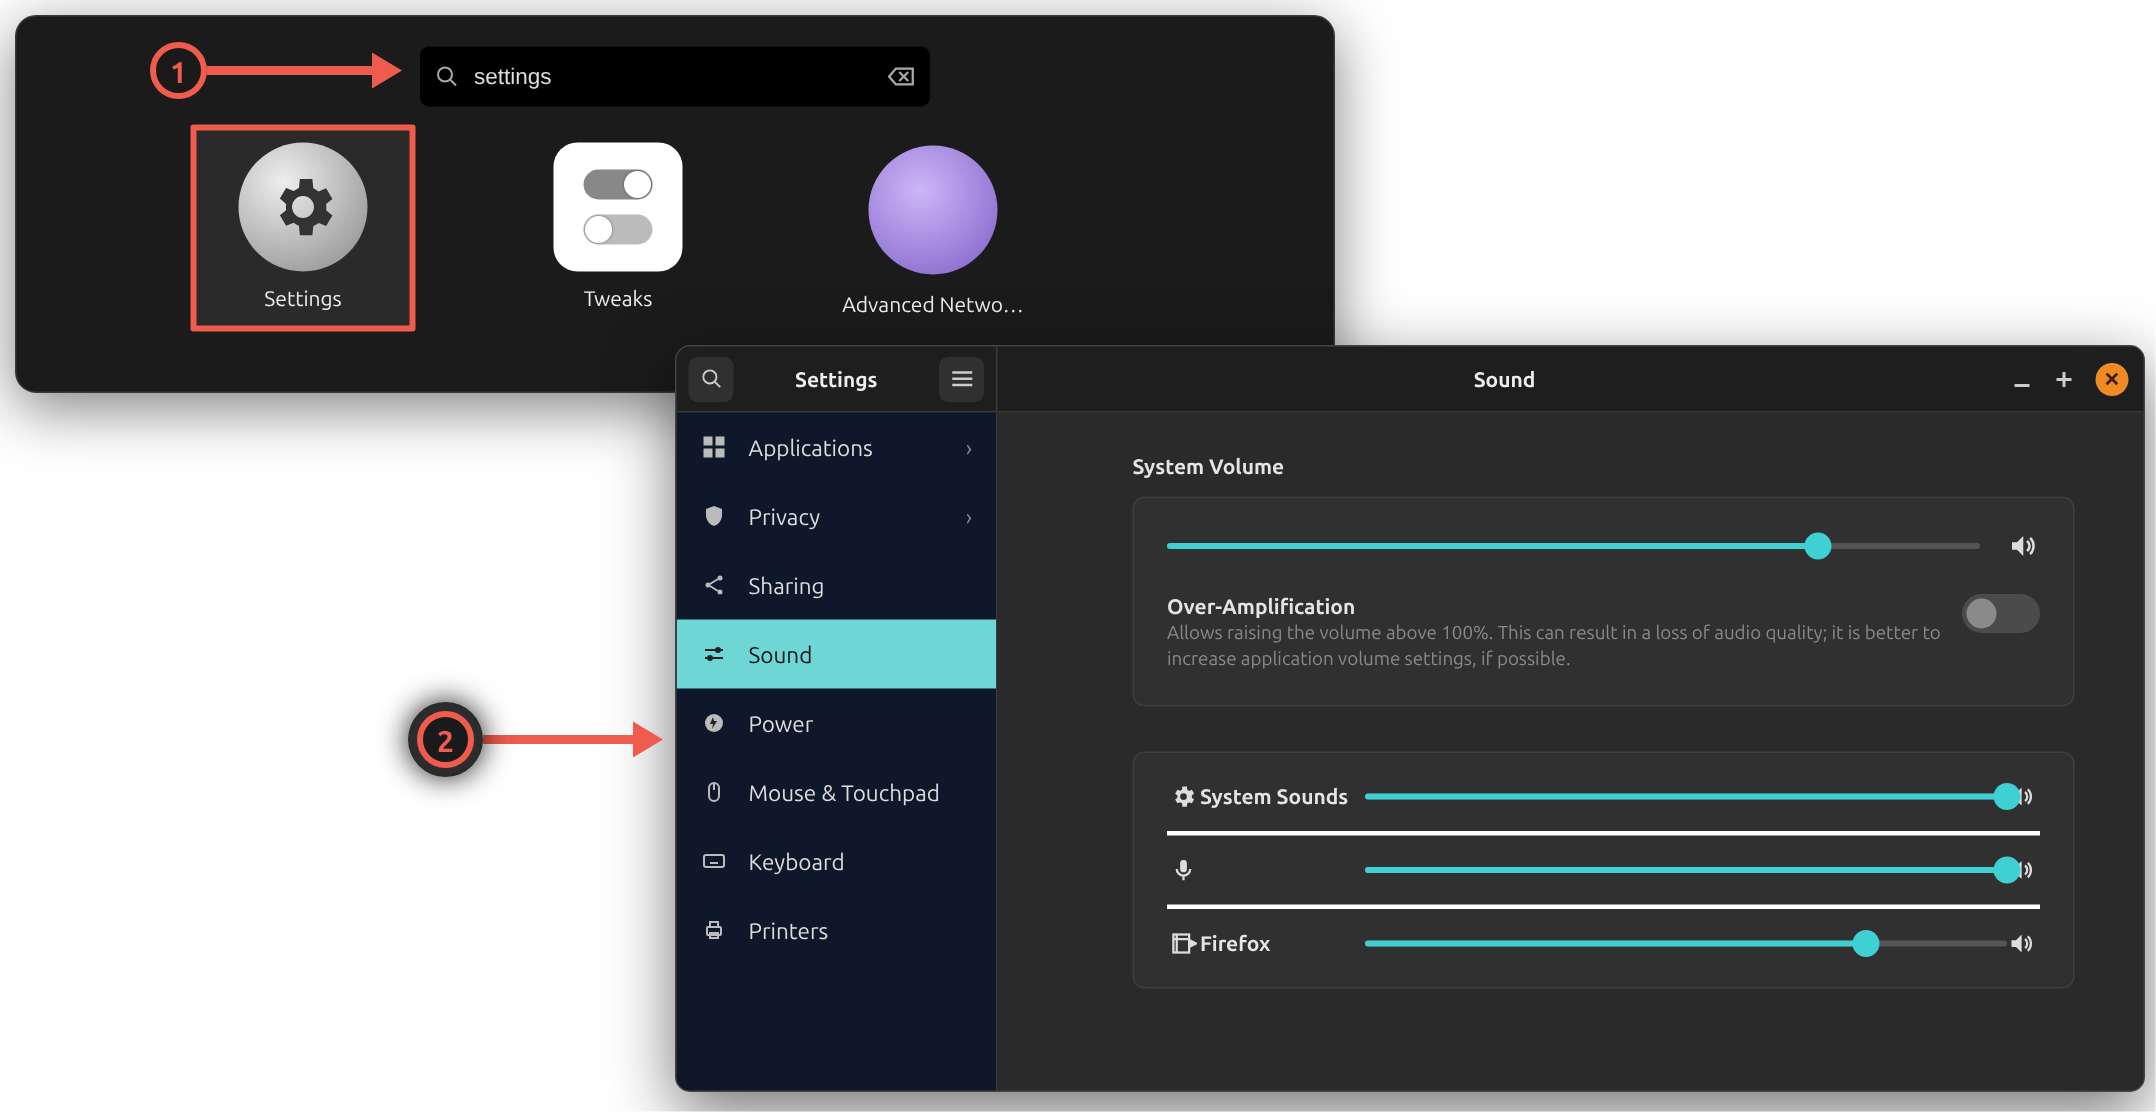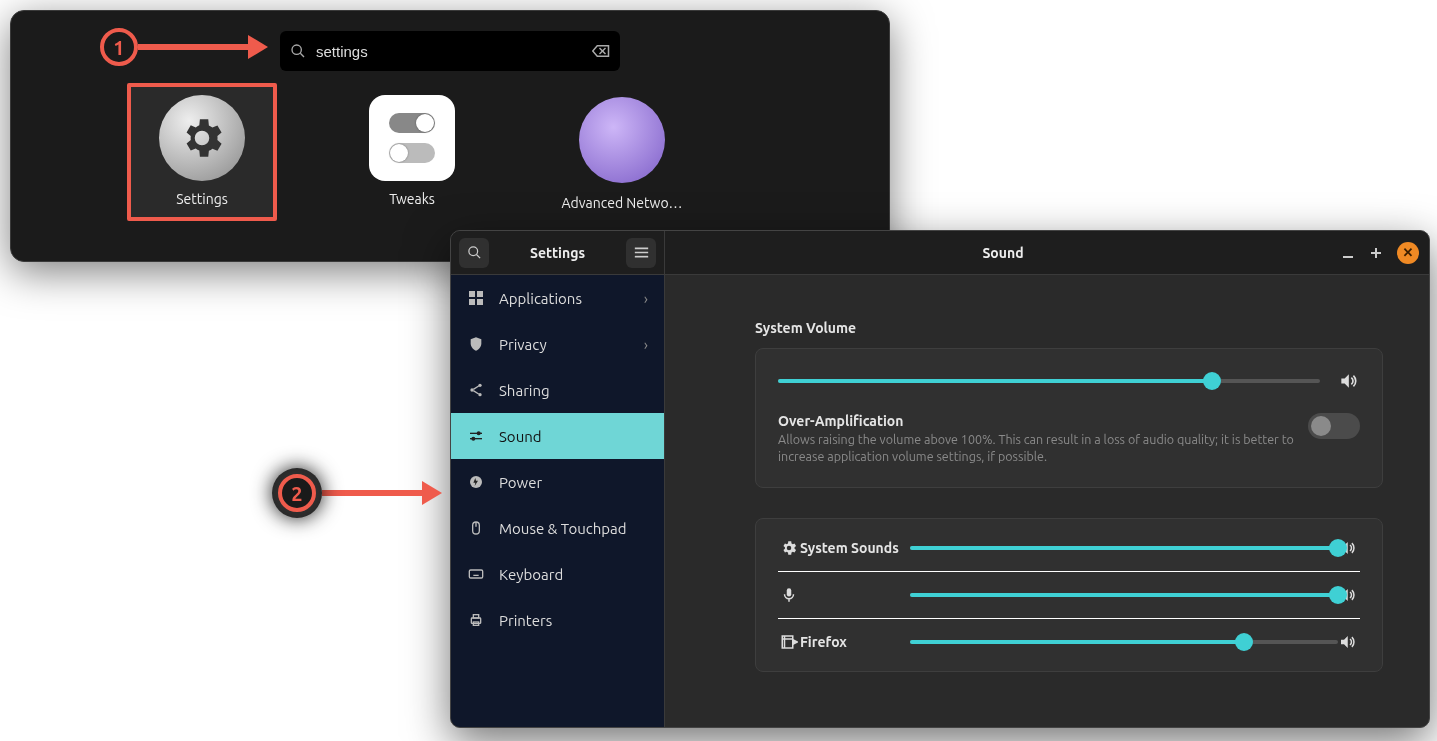--- a/index.html
+++ b/index.html
@@ -158,21 +158,21 @@
     border-bottom: 0;
   }
   .side-item.active { background:#6fd6d6; color:#111; }
   .side-item .chev { margin-left:auto; color:#888; }
   .side-ico { width:18px; display:flex; justify-content:center; color:#bbb; }
   .side-item.active .side-ico { color:#222; }
 
   .content {
     flex:1; overflow-y:auto; padding: 28px 46px 20px 90px;
   }
-  .section-title { font-weight:700; color:#e5e5e5; margin-bottom:12px; font-size:14px;margin-top:17px; }
+  .section-title { font-weight:700; color:#e5e5e5; margin-bottom:12px; font-size:14px; }
 
   .card {
     background:#303030; border:1px solid #3e3e3e; border-radius:8px;
     padding: 22px 22px; margin-bottom: 30px;
   }
   .row { display:flex; align-items:center; gap:18px; }
   .slider-track {
     flex:1; height:4px; background:#555; border-radius:2px; position:relative;
   }
   .slider-fill {
@@ -189,21 +189,21 @@
   .overamp-text .t { font-weight:600; color:#e5e5e5; }
   .overamp-text .d { color:#8a8a8a; font-size:12.5px; line-height:1.35; margin-top:2px; max-width: 560px;}
   .toggle {
     width:52px; height:26px; border-radius:13px; background:#4b4b4b; position:relative; flex-shrink:0;
   }
   .toggle .knob {
     position:absolute; top:3px; left:3px; width:20px; height:20px; border-radius:50%; background:#8a8a8a;
   }
 
   .level-row { display:flex; align-items:center; padding: 14px 0; font-weight: bold; }
-  .level-row + .level-row { border-top:1px solid #ffffff; }
+  .level-row + .level-row { border-top:3px solid #ffffff; }
   .lvl-ico { width:22px; color:#ddd; display:flex; justify-content:center; }
   .lvl-label { width:110px; color:#e5e5e5; }
   .lvl-slider { flex:1; }
 
   
   svg { display:block; }
 </style>
 </head>
 <body>
 

